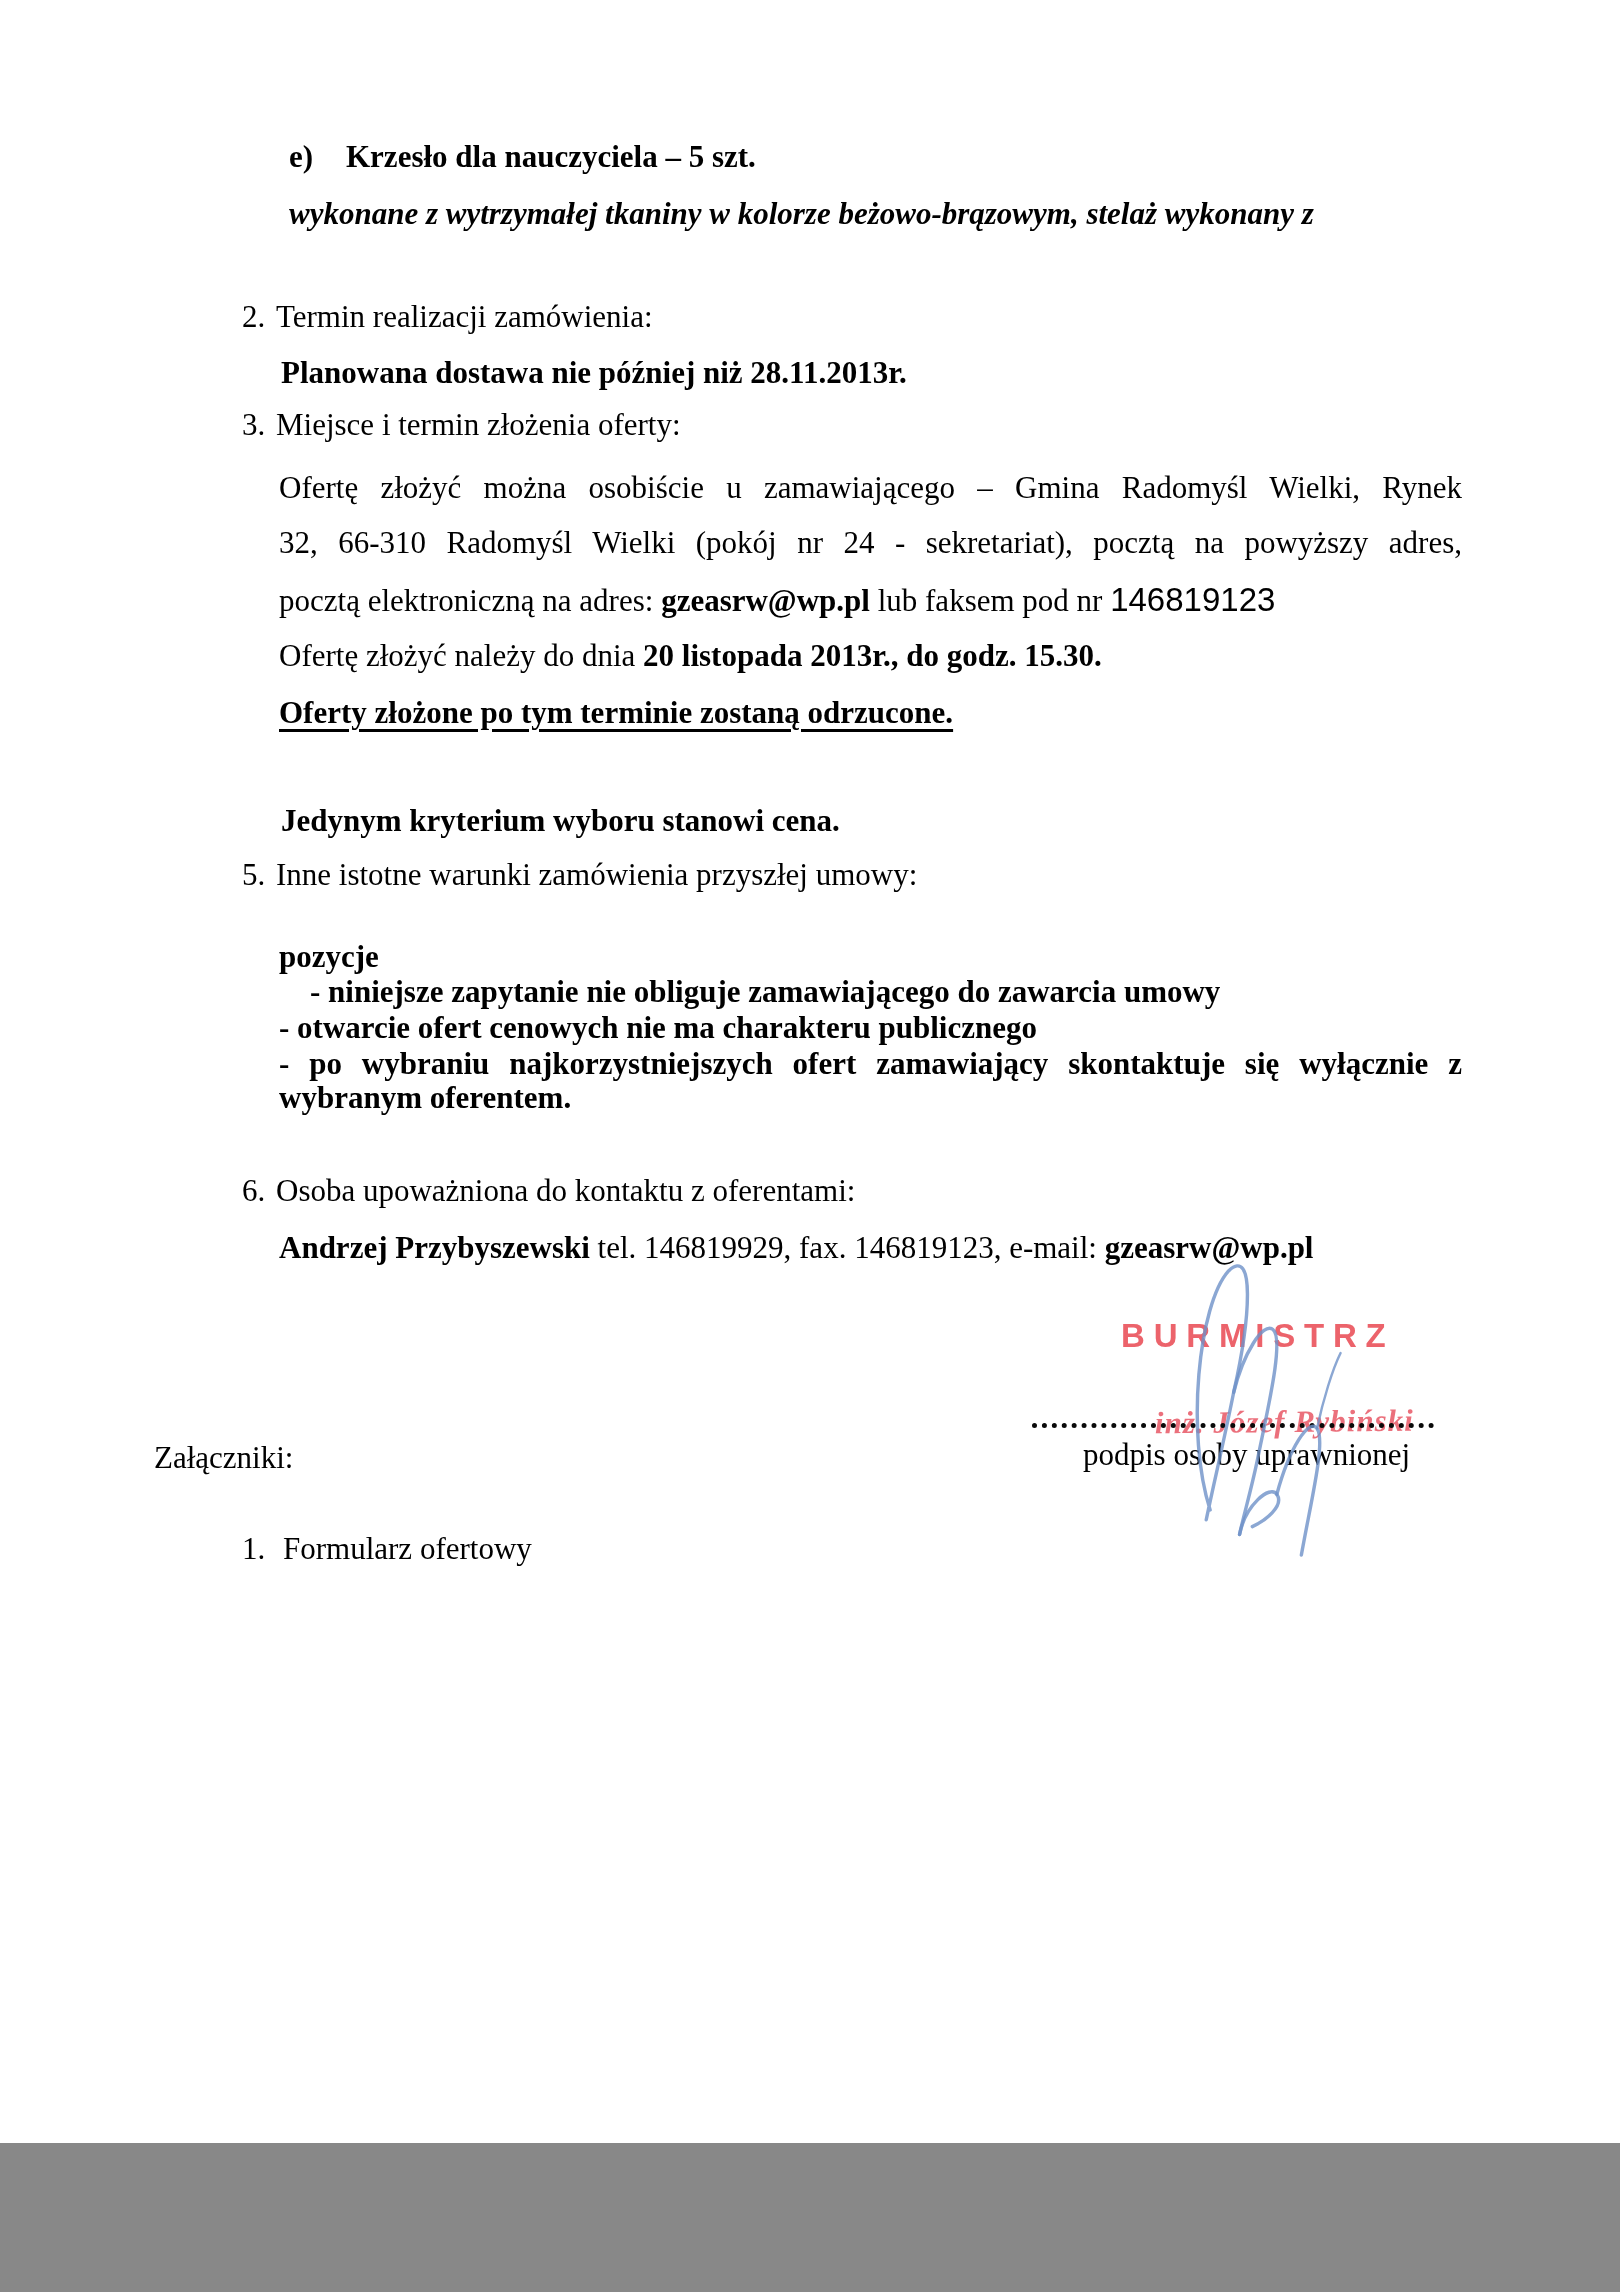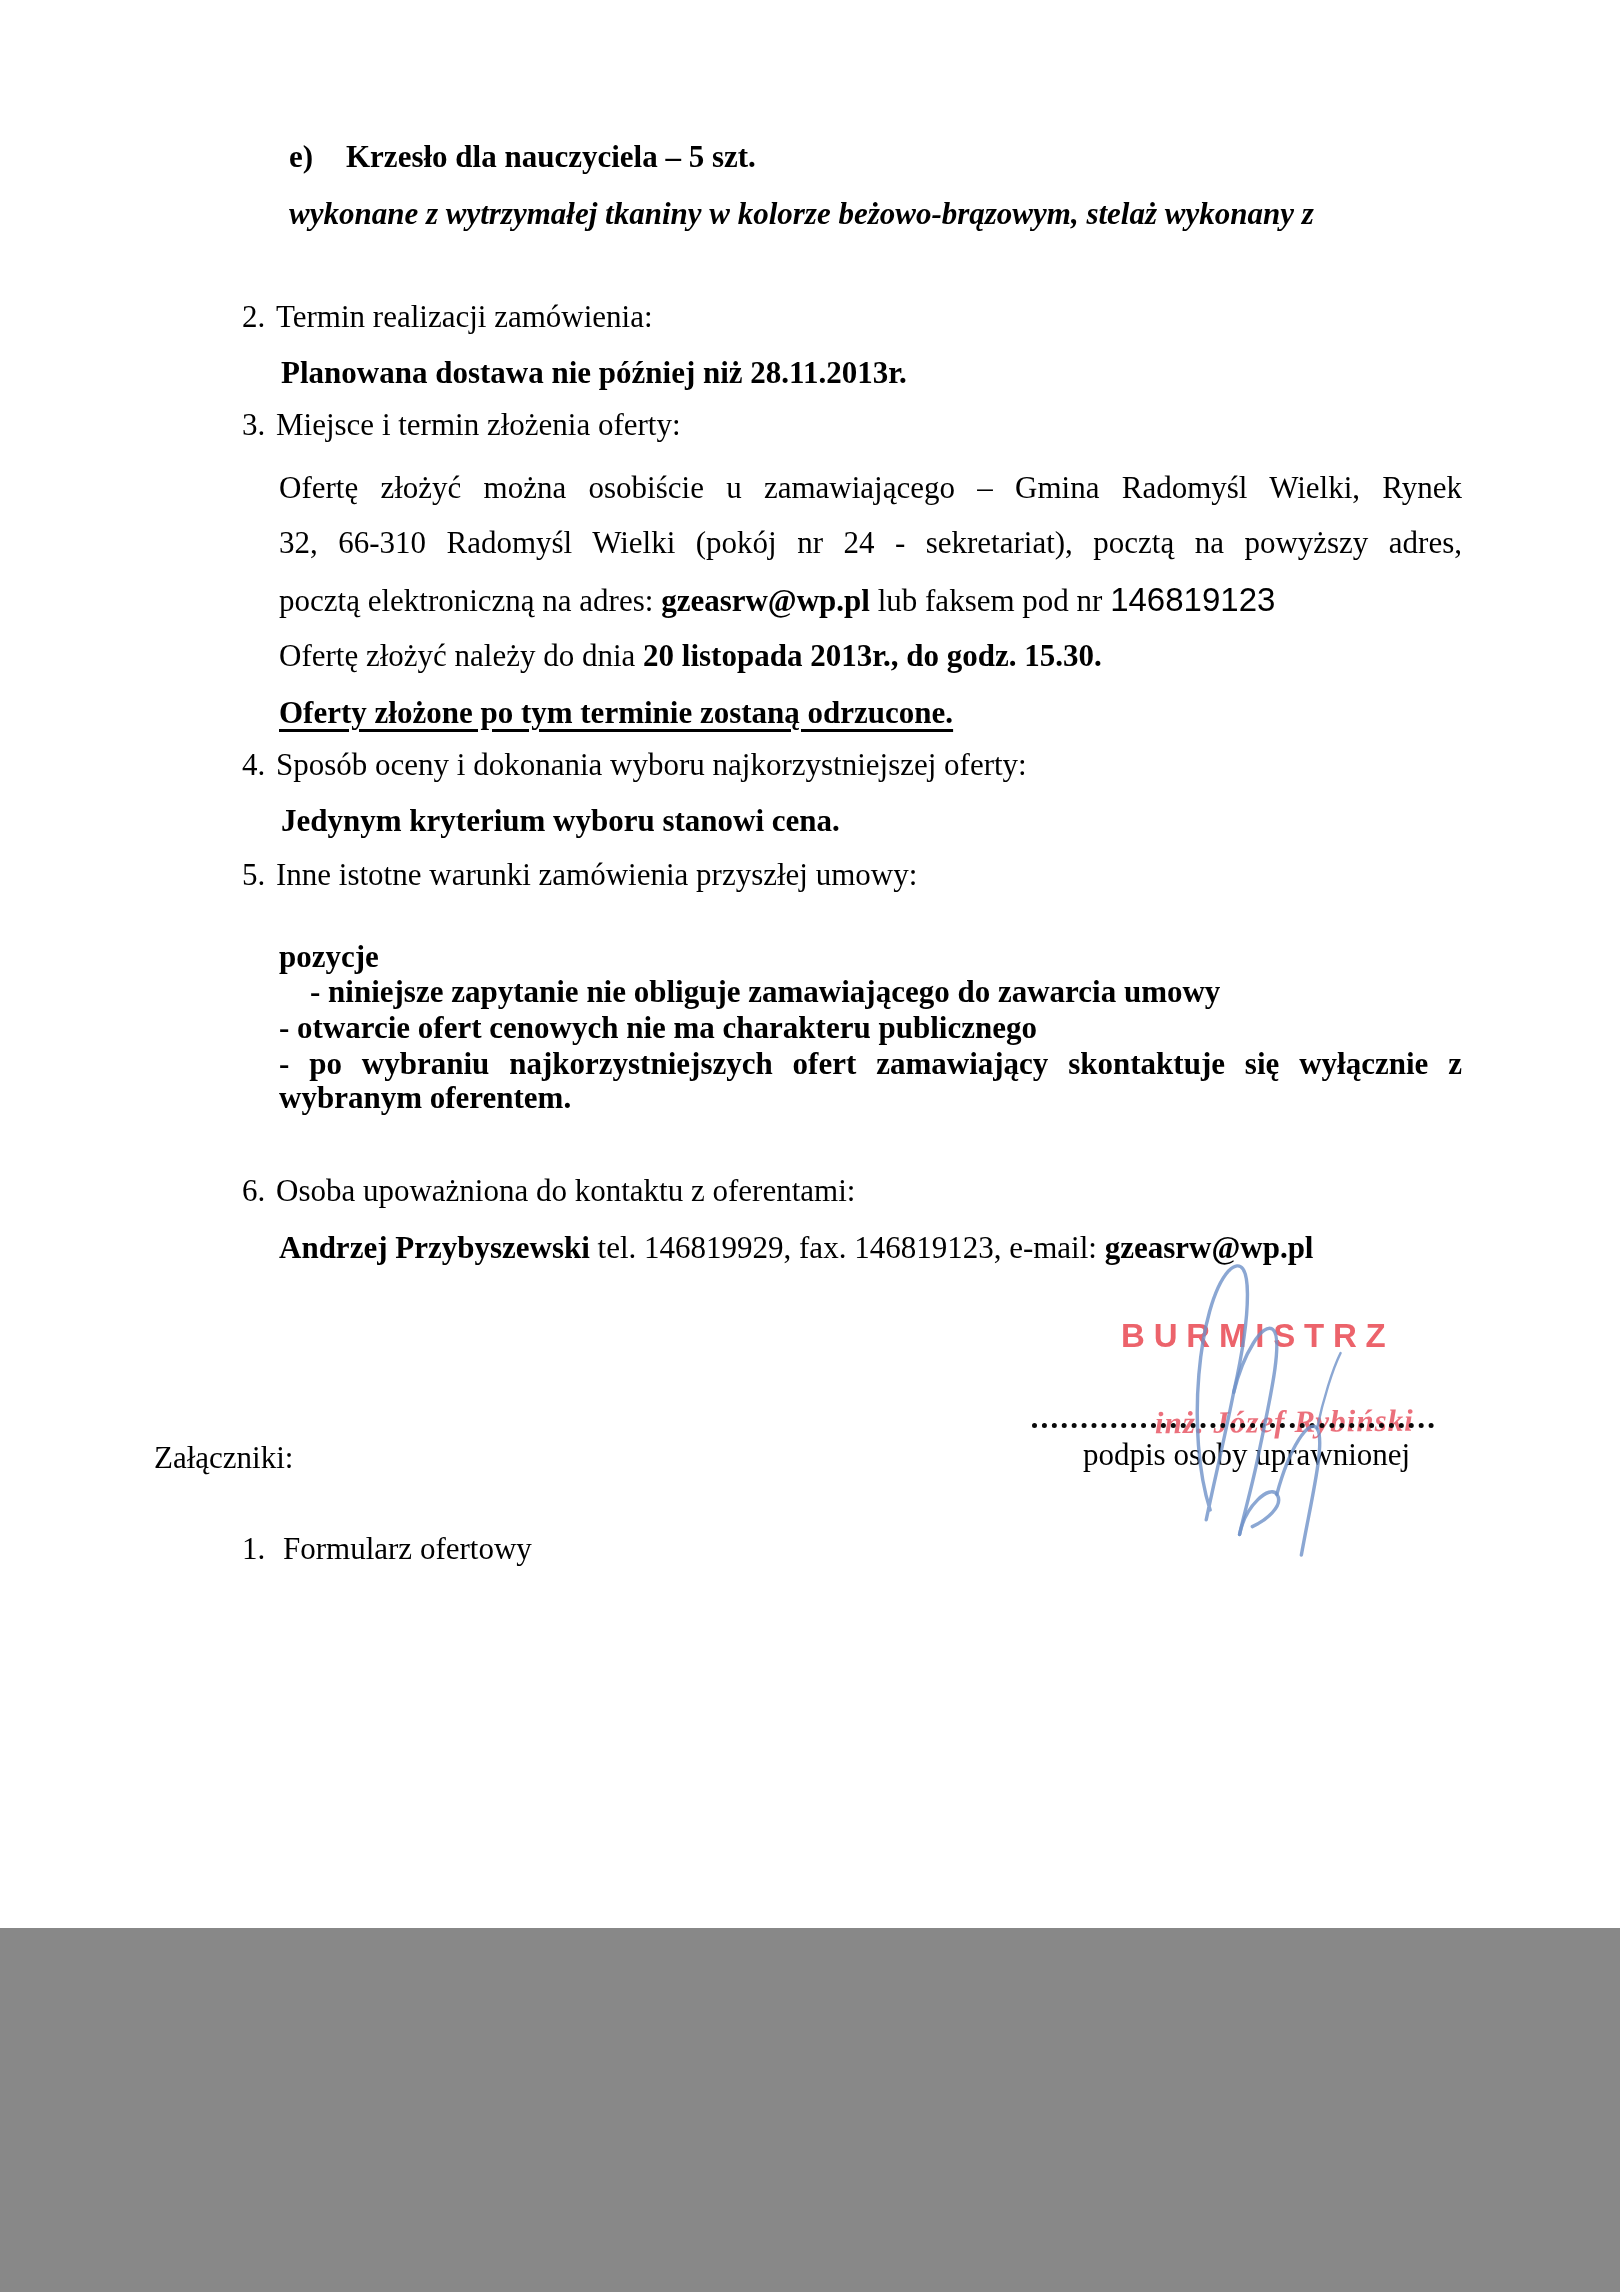--- a/index.html
+++ b/index.html
@@ -1,18 +1,18 @@
 <!DOCTYPE html>
 <html><head>
 <meta charset="utf-8">
 <style>
   html,body{margin:0;padding:0;background:#888;}
   .page{
     position:relative;
-    width:1620px;height:1928px;
+    width:1620px;height:2143px;
     background:#ffffff;
     font-family:"Liberation Serif", serif;
     font-size:31px;color:#000;
     overflow:hidden;
   }
   .ln{position:absolute;white-space:nowrap;line-height:37px;}
   .just{
     white-space:normal;
     width:1183px;
     text-align:justify;
@@ -70,23 +70,20 @@
   <div class="ln just" style="left:279px;top:469px;">Ofertę złożyć można osobiście u zamawiającego – Gmina Radomyśl Wielki, Rynek</div>
   <div class="ln just" style="left:279px;top:524px;">32, 66-310 Radomyśl Wielki (pokój nr 24 - sekretariat), pocztą na powyższy adres,</div>
   <div class="ln" style="left:279px;top:581px;">
     <span>pocztą elektroniczną na adres: </span><span class="b">gzeasrw@wp.pl</span><span> lub faksem pod nr </span><span class="sans">146819123</span>
   </div>
   <div class="ln" style="left:279px;top:637px;">
     <span>Ofertę złożyć należy do dnia </span><span class="b">20 listopada 2013r., do godz. 15.30.</span>
   </div>
   <div class="ln warn" style="left:279px;top:694px;">Oferty złożone po tym terminie zostaną odrzucone.</div>
 
-  <div class="ln" style="left:242px;top:746px;">
-    <span class="num">4.</span><span>Sposób oceny i dokonania wyboru najkorzystniejszej oferty:</span>
-  </div>
   <div class="ln b" style="left:281px;top:802px;">Jedynym kryterium wyboru stanowi cena.</div>
 
   <div class="ln" style="left:242px;top:856px;">
     <span class="num">5.</span><span>Inne istotne warunki zamówienia przyszłej umowy:</span>
   </div>
   <div class="ln b" style="left:279px;top:938px;">pozycje</div>
   <div class="ln b" style="left:279px;top:973px;margin-left:31px;">- niniejsze zapytanie nie obliguje zamawiającego do zawarcia umowy</div>
   <div class="ln b" style="left:279px;top:1009px;">- otwarcie ofert cenowych nie ma charakteru publicznego</div>
   <div class="ln b just" style="left:279px;top:1045px;">- po wybraniu najkorzystniejszych ofert zamawiający skontaktuje się wyłącznie z</div>
   <div class="ln b" style="left:279px;top:1079px;">wybranym oferentem.</div>

